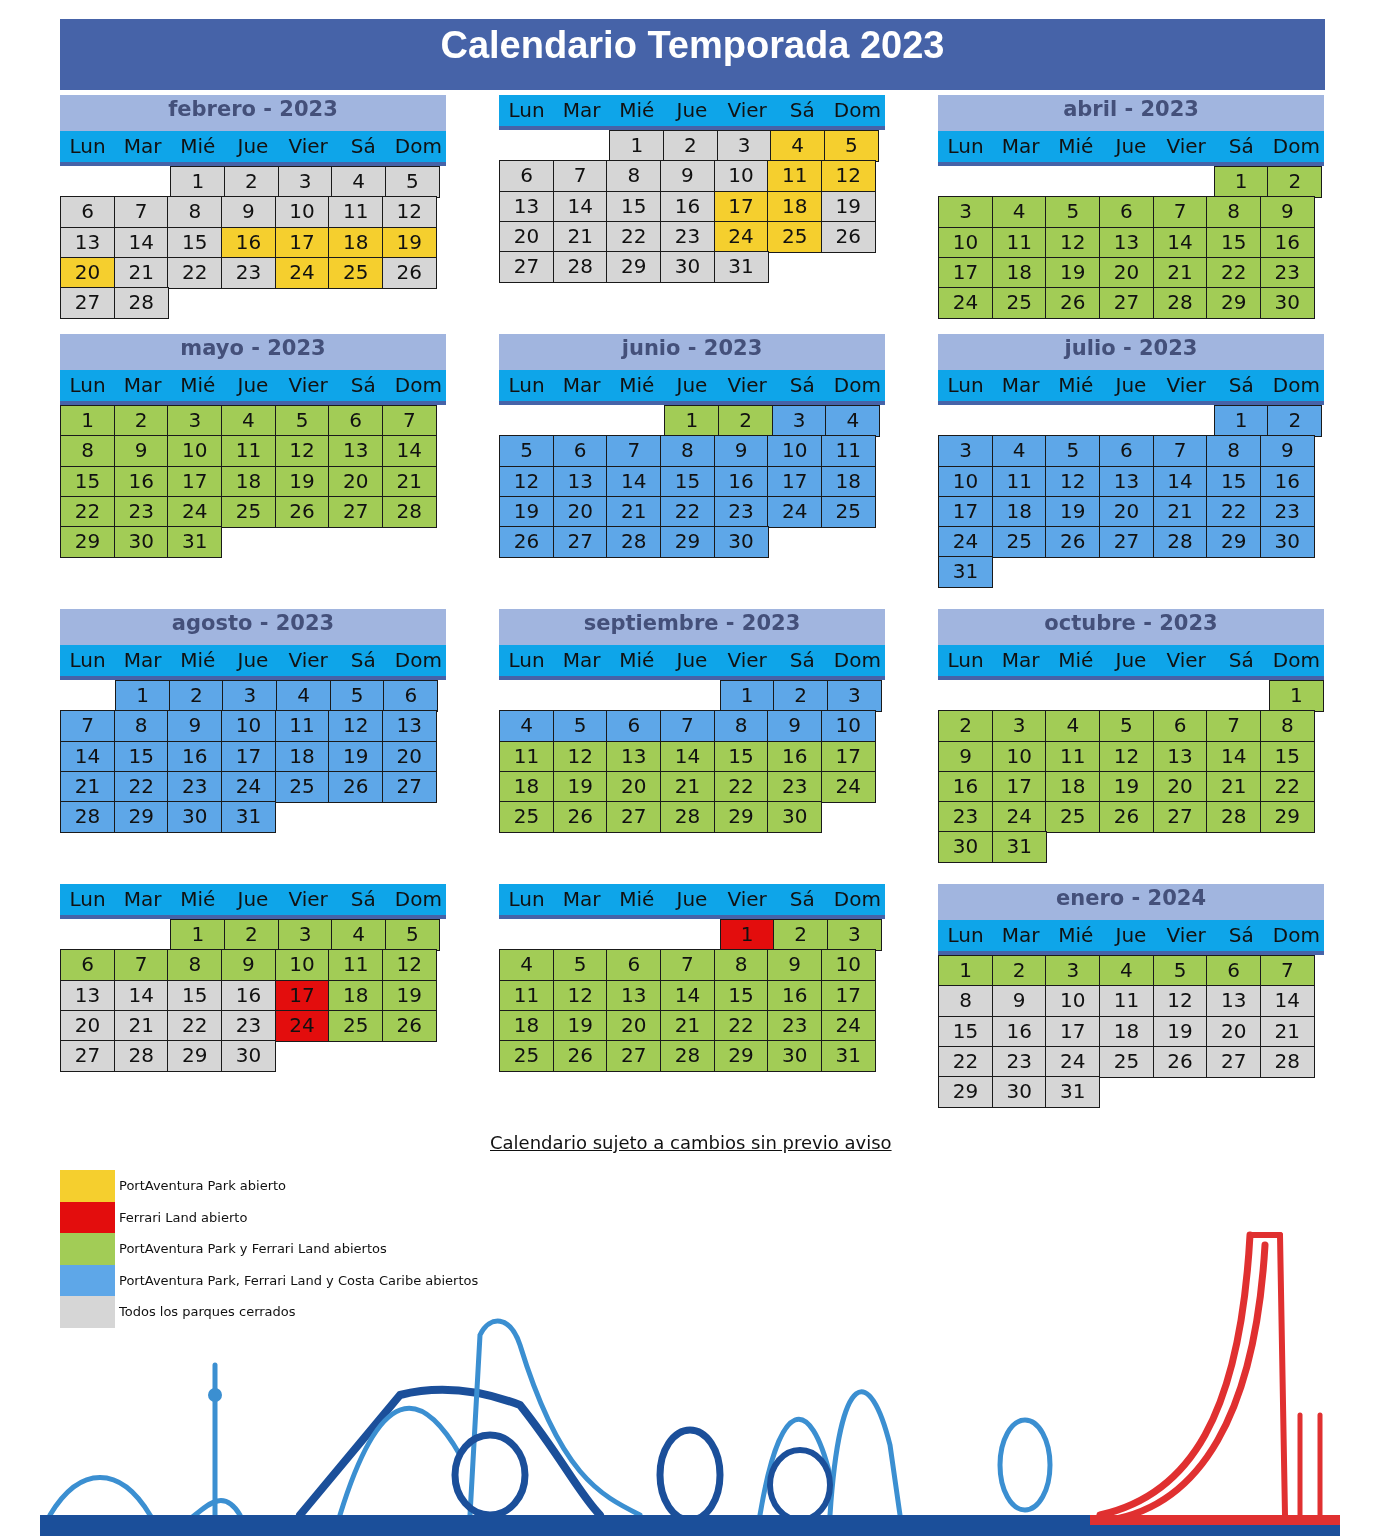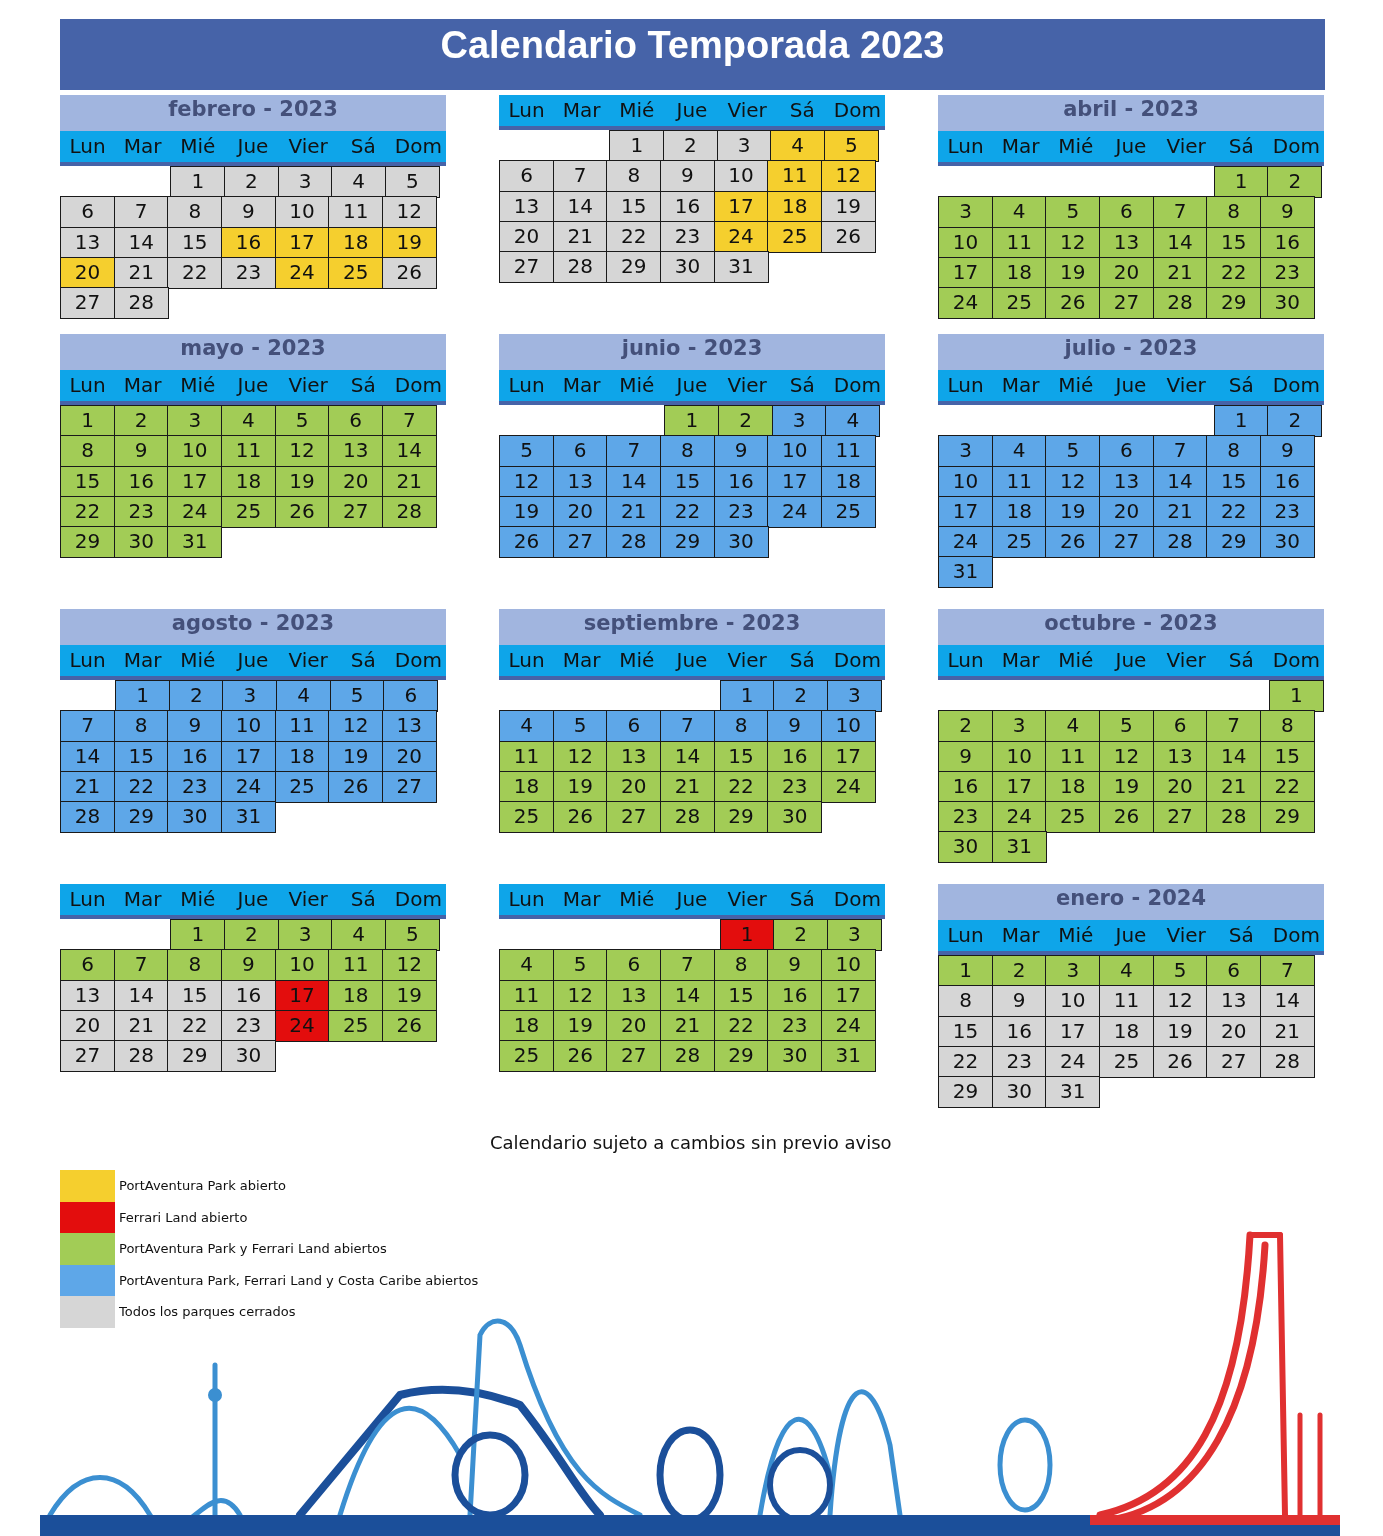--- a/index.html
+++ b/index.html
@@ -11,21 +11,21 @@
   .dow{width:55.14px;text-align:center;font-size:20px;line-height:31px;color:#111;}
   .grid{position:relative;}
   .week{display:flex;height:30.3px;}
   .day{width:55.14px;box-sizing:border-box;text-align:center;font-size:20px;line-height:29px;color:#111;border:1px solid transparent;}
   .day.filled{border:1.5px solid #1a1a1a;margin-right:-1.5px;margin-bottom:-1.5px;}
   .c-y{background:#f5cf2e;}
   .c-r{background:#e30d0d;}
   .c-g{background:#a2cc56;}
   .c-b{background:#5ea7e8;}
   .c-c{background:#d6d6d6;}
-  .note{position:absolute;left:490px;top:1132px;font-size:18px;color:#111;}
+  .note{position:absolute;left:490px;top:1132px;font-size:18px;color:#111;text-decoration:underline;}
   .legend{position:absolute;left:60px;top:1170px;}
   .legend-item{display:flex;align-items:center;height:31.5px;}
   .swatch{width:55px;height:31.5px;}
   .legend-label{margin-left:4px;font-size:13px;color:#111;}
   .skyline{position:absolute;left:40px;top:1215px;width:1300px;height:321px;}
 </style>
 </head>
 <body>
 
 <div class="title-bar">Calendario Temporada 2023</div>

